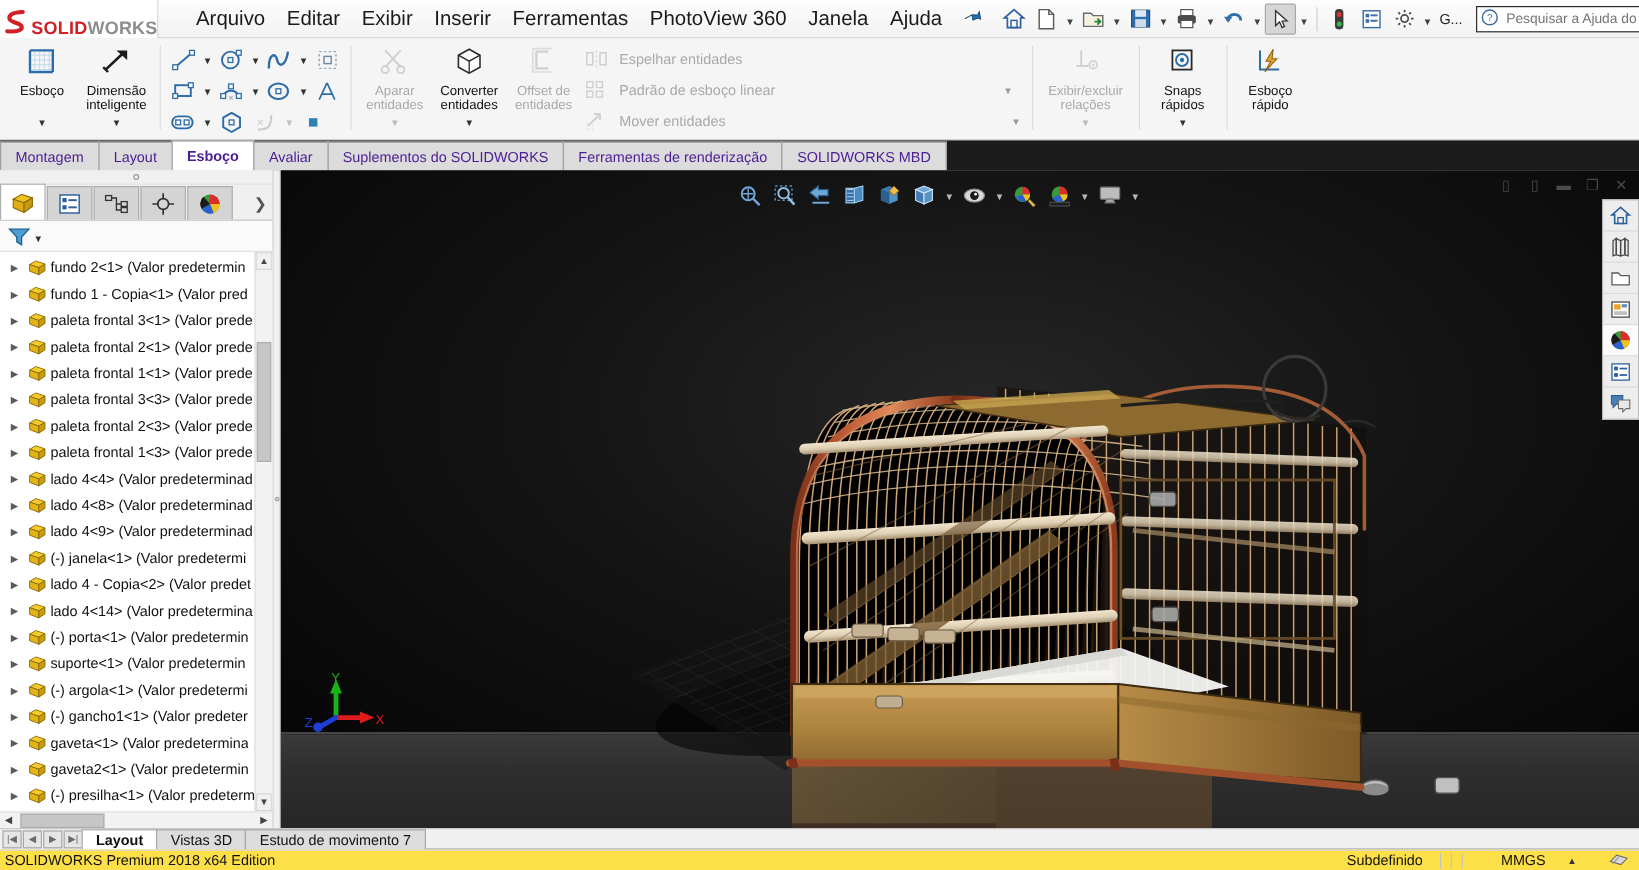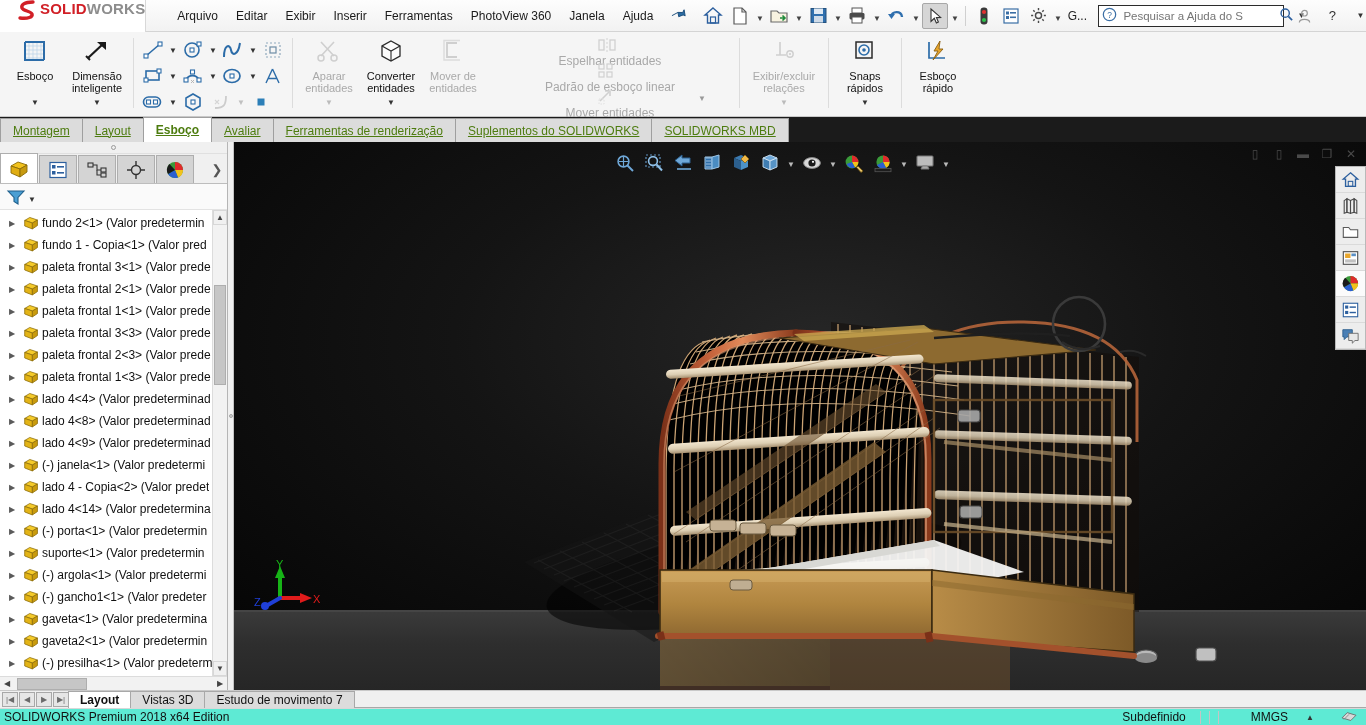--- a/index.html
+++ b/index.html
@@ -15,30 +15,30 @@
   #app { position: relative; width: 1366px; height: 725px; background:#f0f0f0; }
 
   
   .titlebar {
     position:absolute; left:0; top:0; width:1366px; height:32px;
     background: linear-gradient(#fdfdfd,#f2f2f2);
     border-bottom:1px solid #d4d4d4;
     display:flex; align-items:center;
   }
   .logo-box {
-    width:168px; height:32px; display:flex; align-items:flex-start;
-    padding-left:14px; border-right:1px solid #d8d8d8;
+    width:168px; height:32px; display:flex; align-items:flex-end;
+    border-right:1px solid #d8d8d8;
     background:#ffffff;
   }
   .sw-name { font-size:15px; font-weight:bold; color:#d11f26; letter-spacing:.2px;}
   .sw-name .lite { color:#8d8d8d; font-weight:bold; }
 
   .menubar { display:flex; align-items:center; height:32px; margin-left:22px; }
   .menubar .mi {
-    padding:5px 9px; font-size:12px; color:#1a1a1a; cursor:default;
+    padding:5px 9px; font-size:17px; color:#1a1a1a; cursor:default;
     white-space:nowrap;
   }
   .pin-icon { margin-left:10px; color:#2a6496; font-size:14px; transform:rotate(35deg); }
 
   .qat { display:flex; align-items:center; height:32px; margin-left:14px; gap:1px; }
   .qat .tool {
     width:26px;height:26px;display:flex;align-items:center;justify-content:center;
     cursor:default; border:1px solid transparent; border-radius:2px;
   }
   .qat .caret { width:11px;height:26px;display:flex;align-items:flex-end;justify-content:center;
@@ -80,35 +80,35 @@
   .icon28 { width:30px;height:30px;display:flex;align-items:center;justify-content:center;}
 
   .sgrid { display:flex;flex-direction:column;padding-top:5px; }
   .srow { display:flex;align-items:center;height:26px; }
   .sbtn { width:28px;height:24px;display:flex;align-items:center;justify-content:center;
      cursor:default;border:1px solid transparent;}
   .scaret{ width:12px;height:24px;display:flex;align-items:center;justify-content:center;
      font-size:8px;color:#333;cursor:default;}
   .scaret.dis{color:#c0c0c0;}
 
-  .wrow { display:flex;align-items:center;height:26px;cursor:default;padding-right:4px;flex-direction:column; }
+  .wrow { display:flex;align-items:center;height:26px;cursor:default;padding-right:4px; }
   .wrow .wlbl{ font-size:12px;color:#a9a9a9;margin-left:6px;white-space:nowrap;}
   .wlist{ display:flex;flex-direction:column;padding-top:4px;}
 
   .instant2d-sel { background:#bdbdbd; border:1px solid #7a7a7a !important; }
 
   
   .cmdtabs {
     position:absolute;left:0;top:117px;width:1366px;height:25px;
     background:#1b1b1b; display:flex;align-items:flex-end;
   }
   .ctab {
     height:24px; padding:0 12px; display:flex;align-items:center;
-    font-size:12px;color:#4d7c0f; background:#dcdcdc;
-    border:1px solid #9f9f9f;border-bottom:none;margin-right:-1px;cursor:default;text-decoration:underline;
+    font-size:12px;color:#4c1d95; background:#dcdcdc;
+    border:1px solid #9f9f9f;border-bottom:none;margin-right:-1px;cursor:default;
   }
   .ctab.active{ background:#ffffff;font-weight:bold;height:25px;}
 
   
   .leftpanel {
     position:absolute;left:0;top:142px;width:228px;height:548px;
     background:#ffffff;border-right:1px solid #b5b5b5;
     display:flex;flex-direction:column;
   }
   .panelgrip{ height:12px;background:#f0f0f0;display:flex;align-items:center;justify-content:center;
@@ -189,21 +189,21 @@
   .navbtns{ display:flex;align-items:center;margin-left:2px;gap:1px;}
   .navbtns .nb{ width:16px;height:15px;border:1px solid #a8a8a8;background:#e6e6e6;
      display:flex;align-items:center;justify-content:center;font-size:8px;color:#6a6a6a;cursor:default;}
   .btab{ height:17px;padding:0 11px;display:flex;align-items:center;font-size:12px;
      background:#dcdcdc;border:1px solid #a8a8a8;border-bottom:none;margin-left:-1px;cursor:default;color:#111;}
   .btab.active{ background:#ffffff;font-weight:bold;}
   .btab-fill{ flex:1;height:17px;border-bottom:1px solid #a8a8a8;}
 
   .statusbar{
     position:absolute;left:0;top:708px;width:1366px;height:17px;
-    background:#5eead4;display:flex;align-items:center;font-size:12px;color:#111;
+    background:#fde047;display:flex;align-items:center;font-size:12px;color:#111;
     border-top:1px solid #d8d8d8;
   }
   .statusbar .sleft{ margin-left:4px;}
   .statusbar .sright{ margin-left:auto;display:flex;align-items:center;}
   .statusbar .vsep{ width:1px;height:13px;background:#c4c4c4;margin:0 4px;}
 </style>
 </head>
 <body>
 
 <div id="app">
@@ -493,21 +493,21 @@
 entidades</div>
         <div class="dd">▼</div>
       </div>
       <div class="bigbtn dis">
         <div class="icon28">
           <svg width="28" height="26" viewBox="0 0 28 26">
               <path d="M18 4 H8 V18 H18" fill="none" stroke="#cfcfcf" stroke-width="1.8"></path>
               <path d="M21 1.5 H5 V21 H21" fill="none" stroke="#dcdcdc" stroke-width="1.4"></path>
             </svg>
         </div>
-        <div class="lbl">Mover de
+        <div class="lbl">Offset de
 entidades</div>
       </div>
     </div>
 
     <div class="wlist">
       <div class="wrow">
         <div style="width:26px;display:flex;justify-content:center;">
           <svg width="20" height="18" viewBox="0 0 20 18">
               <rect x="2" y="4" width="5" height="10" fill="none" stroke="#d0d0d0" stroke-width="1.3"></rect>
               <rect x="13" y="4" width="5" height="10" fill="none" stroke="#d0d0d0" stroke-width="1.3"></rect>
@@ -591,22 +591,22 @@
 rápido</div>
       </div>
     </div>
   </div>
 
   <div class="cmdtabs">
     <div class="ctab">Montagem</div>
     <div class="ctab">Layout</div>
     <div class="ctab active">Esboço</div>
     <div class="ctab">Avaliar</div>
+    <div class="ctab">Suplementos do SOLIDWORKS</div>
     <div class="ctab">Ferramentas de renderização</div>
-    <div class="ctab">Suplementos do SOLIDWORKS</div>
     <div class="ctab">SOLIDWORKS MBD</div>
   </div>
 
   <div class="leftpanel">
     <div class="panelgrip">
         <div class="dot"></div>
       </div>
 
     <div class="tabstrip">
       <div class="ptab active">

